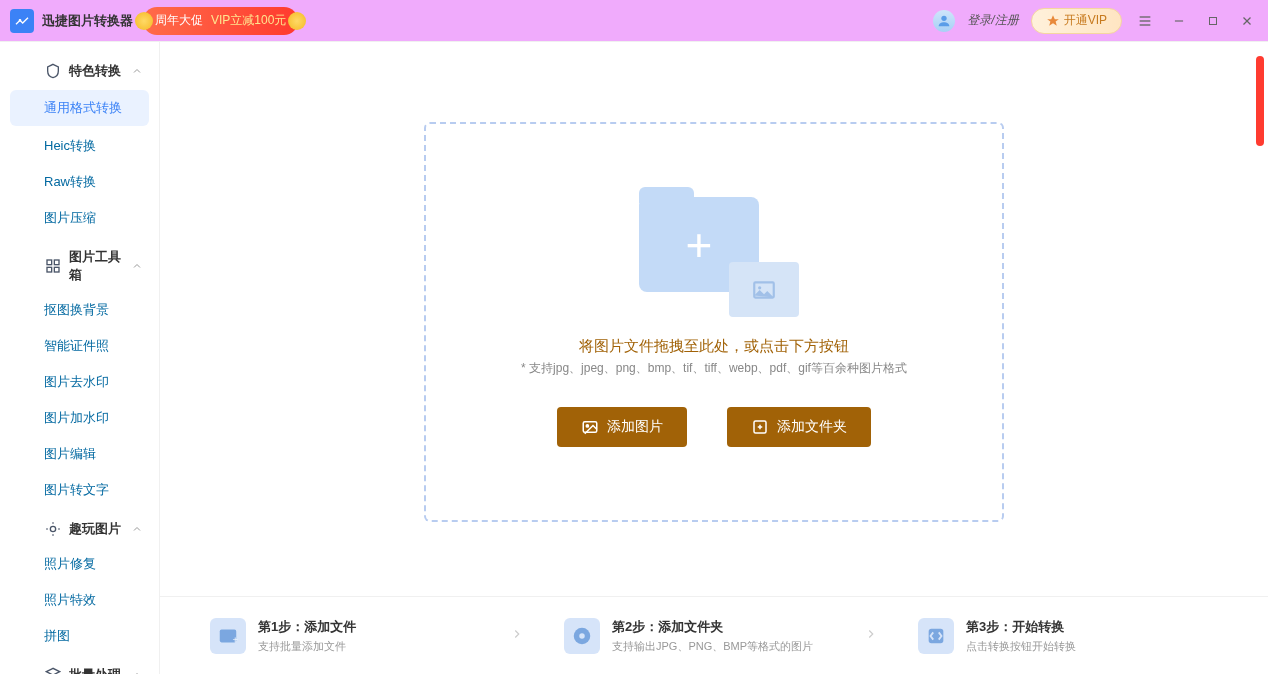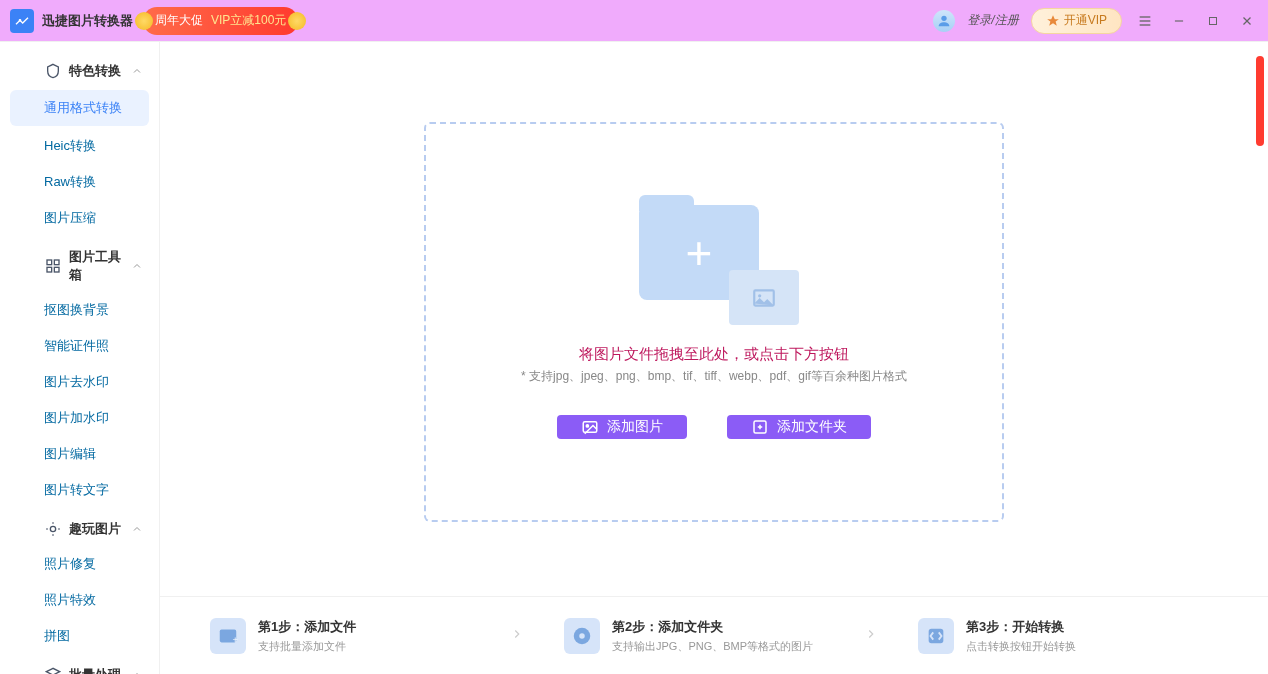--- a/index.html
+++ b/index.html
@@ -34,24 +34,24 @@
     
     
     .main { flex: 1; position: relative; display: flex; flex-direction: column; }
     .drop-area { margin: 80px auto 0; width: 580px; height: 400px; border: 2px dashed #b8ccf0; border-radius: 6px; display: flex; flex-direction: column; align-items: center; justify-content: center; }
     .drop-illust { width: 170px; height: 120px; position: relative; margin-bottom: 20px; }
     .folder { position: absolute; left: 10px; top: 0; width: 120px; height: 95px; background: #c3daf7; border-radius: 8px; }
     .folder::before { content: ''; position: absolute; top: -10px; left: 0; width: 55px; height: 16px; background: #c3daf7; border-radius: 6px 6px 0 0; }
     .folder .plus { position: absolute; left: 50%; top: 50%; transform: translate(-50%, -50%); color: #fff; font-size: 46px; font-weight: 300; }
     .img-card { position: absolute; right: 0; bottom: 0; width: 70px; height: 55px; background: #d5e4f7; border-radius: 4px; display: flex; align-items: center; justify-content: center; }
     .img-card svg { width: 34px; height: 26px; color: #a1c0e8; }
-    .drop-title { font-size: 15px; color: #be185d; font-weight: 500; margin-bottom: 4px; }
+    .drop-title { font-size: 15px; color: #a16207; font-weight: 500; margin-bottom: 4px; }
     .drop-hint { font-size: 12px; color: #888; margin-bottom: 30px; }
     .btn-row { display: flex; gap: 40px; }
-    .btn { height: 24px; padding: 0 24px; background: #8b5cf6; color: #fff; border: none; border-radius: 4px; font-size: 14px; display: flex; align-items: center; gap: 8px; cursor: pointer; }
+    .btn { height: 40px; padding: 0 24px; background: #a16207; color: #fff; border: none; border-radius: 4px; font-size: 14px; display: flex; align-items: center; gap: 8px; cursor: pointer; }
     .btn svg { width: 18px; height: 18px; }
     
     
     .steps { position: absolute; bottom: 0; left: 0; right: 0; height: 78px; border-top: 1px solid #f0f0f0; display: flex; align-items: center; padding: 0 50px; background: #fff; }
     .step { flex: 1; display: flex; align-items: center; gap: 12px; }
     .step-icon { width: 36px; height: 36px; border-radius: 6px; background: #d6e4f9; display: flex; align-items: center; justify-content: center; color: #7ba7e0; }
     .step-text .st-title { font-size: 13px; font-weight: 600; color: #333; margin-bottom: 3px; }
     .step-text .st-desc { font-size: 11px; color: #999; }
     .step-arrow { color: #ccc; margin-right: 40px; }
     

